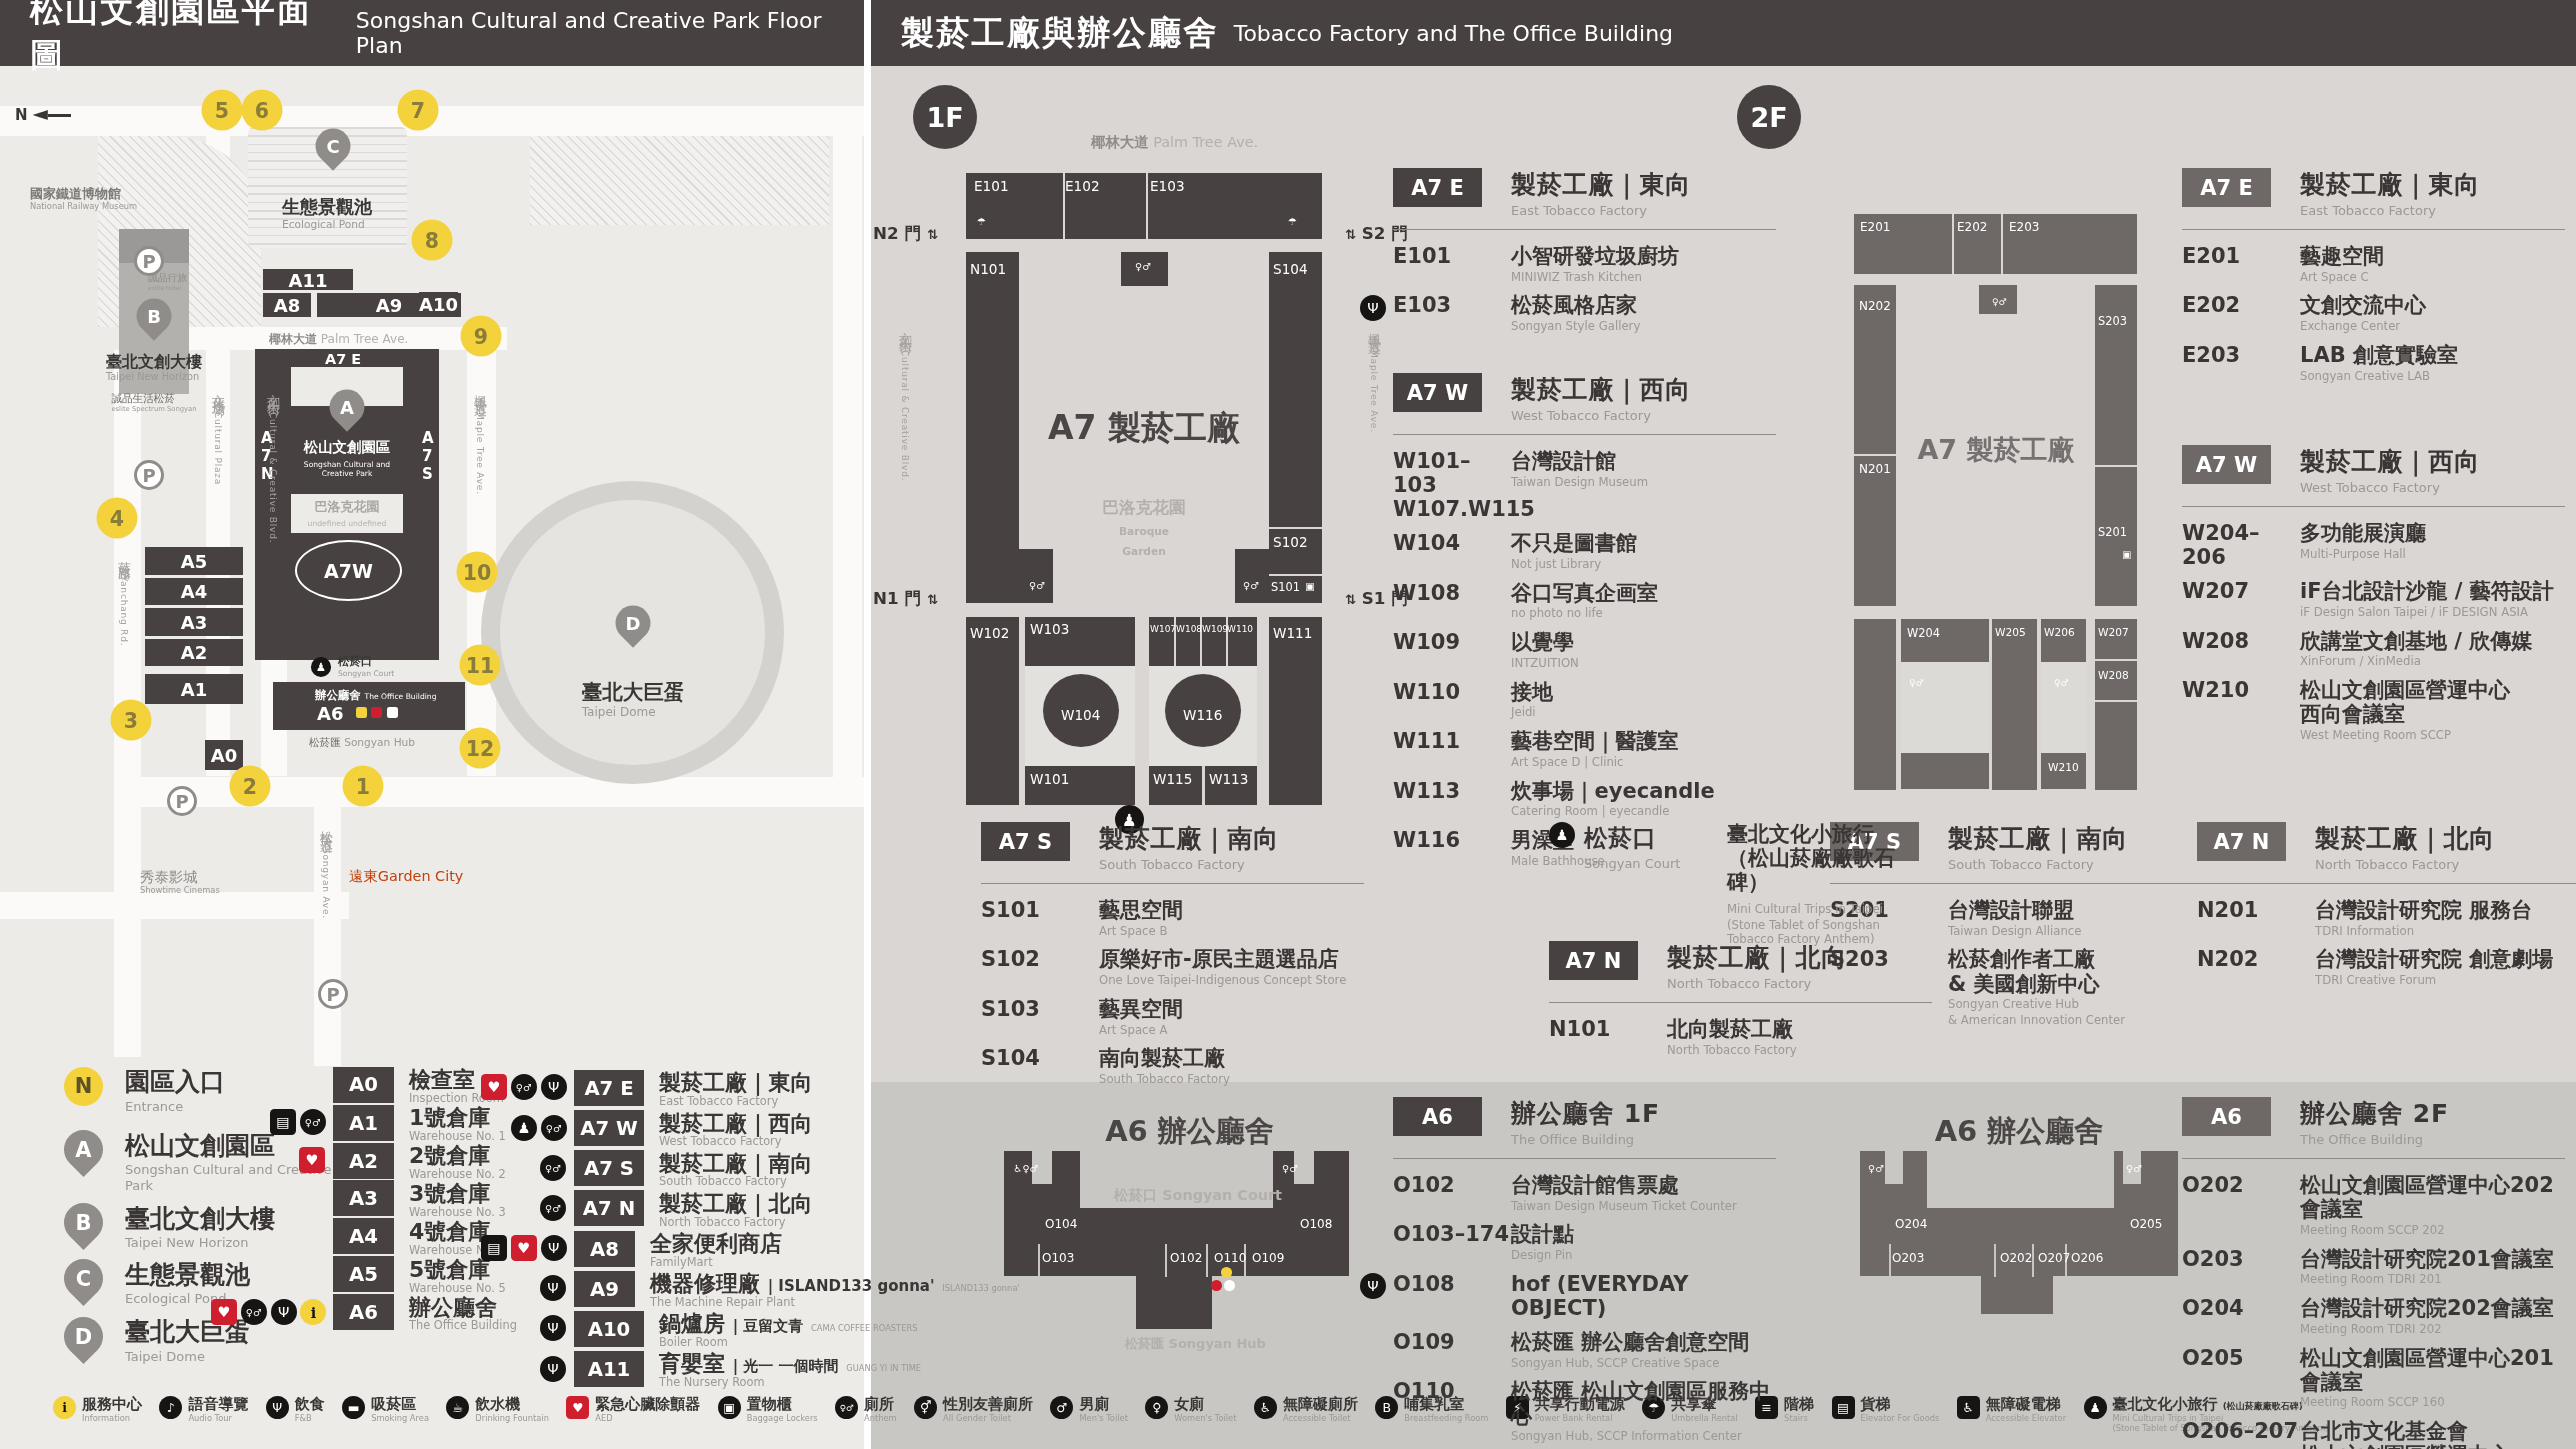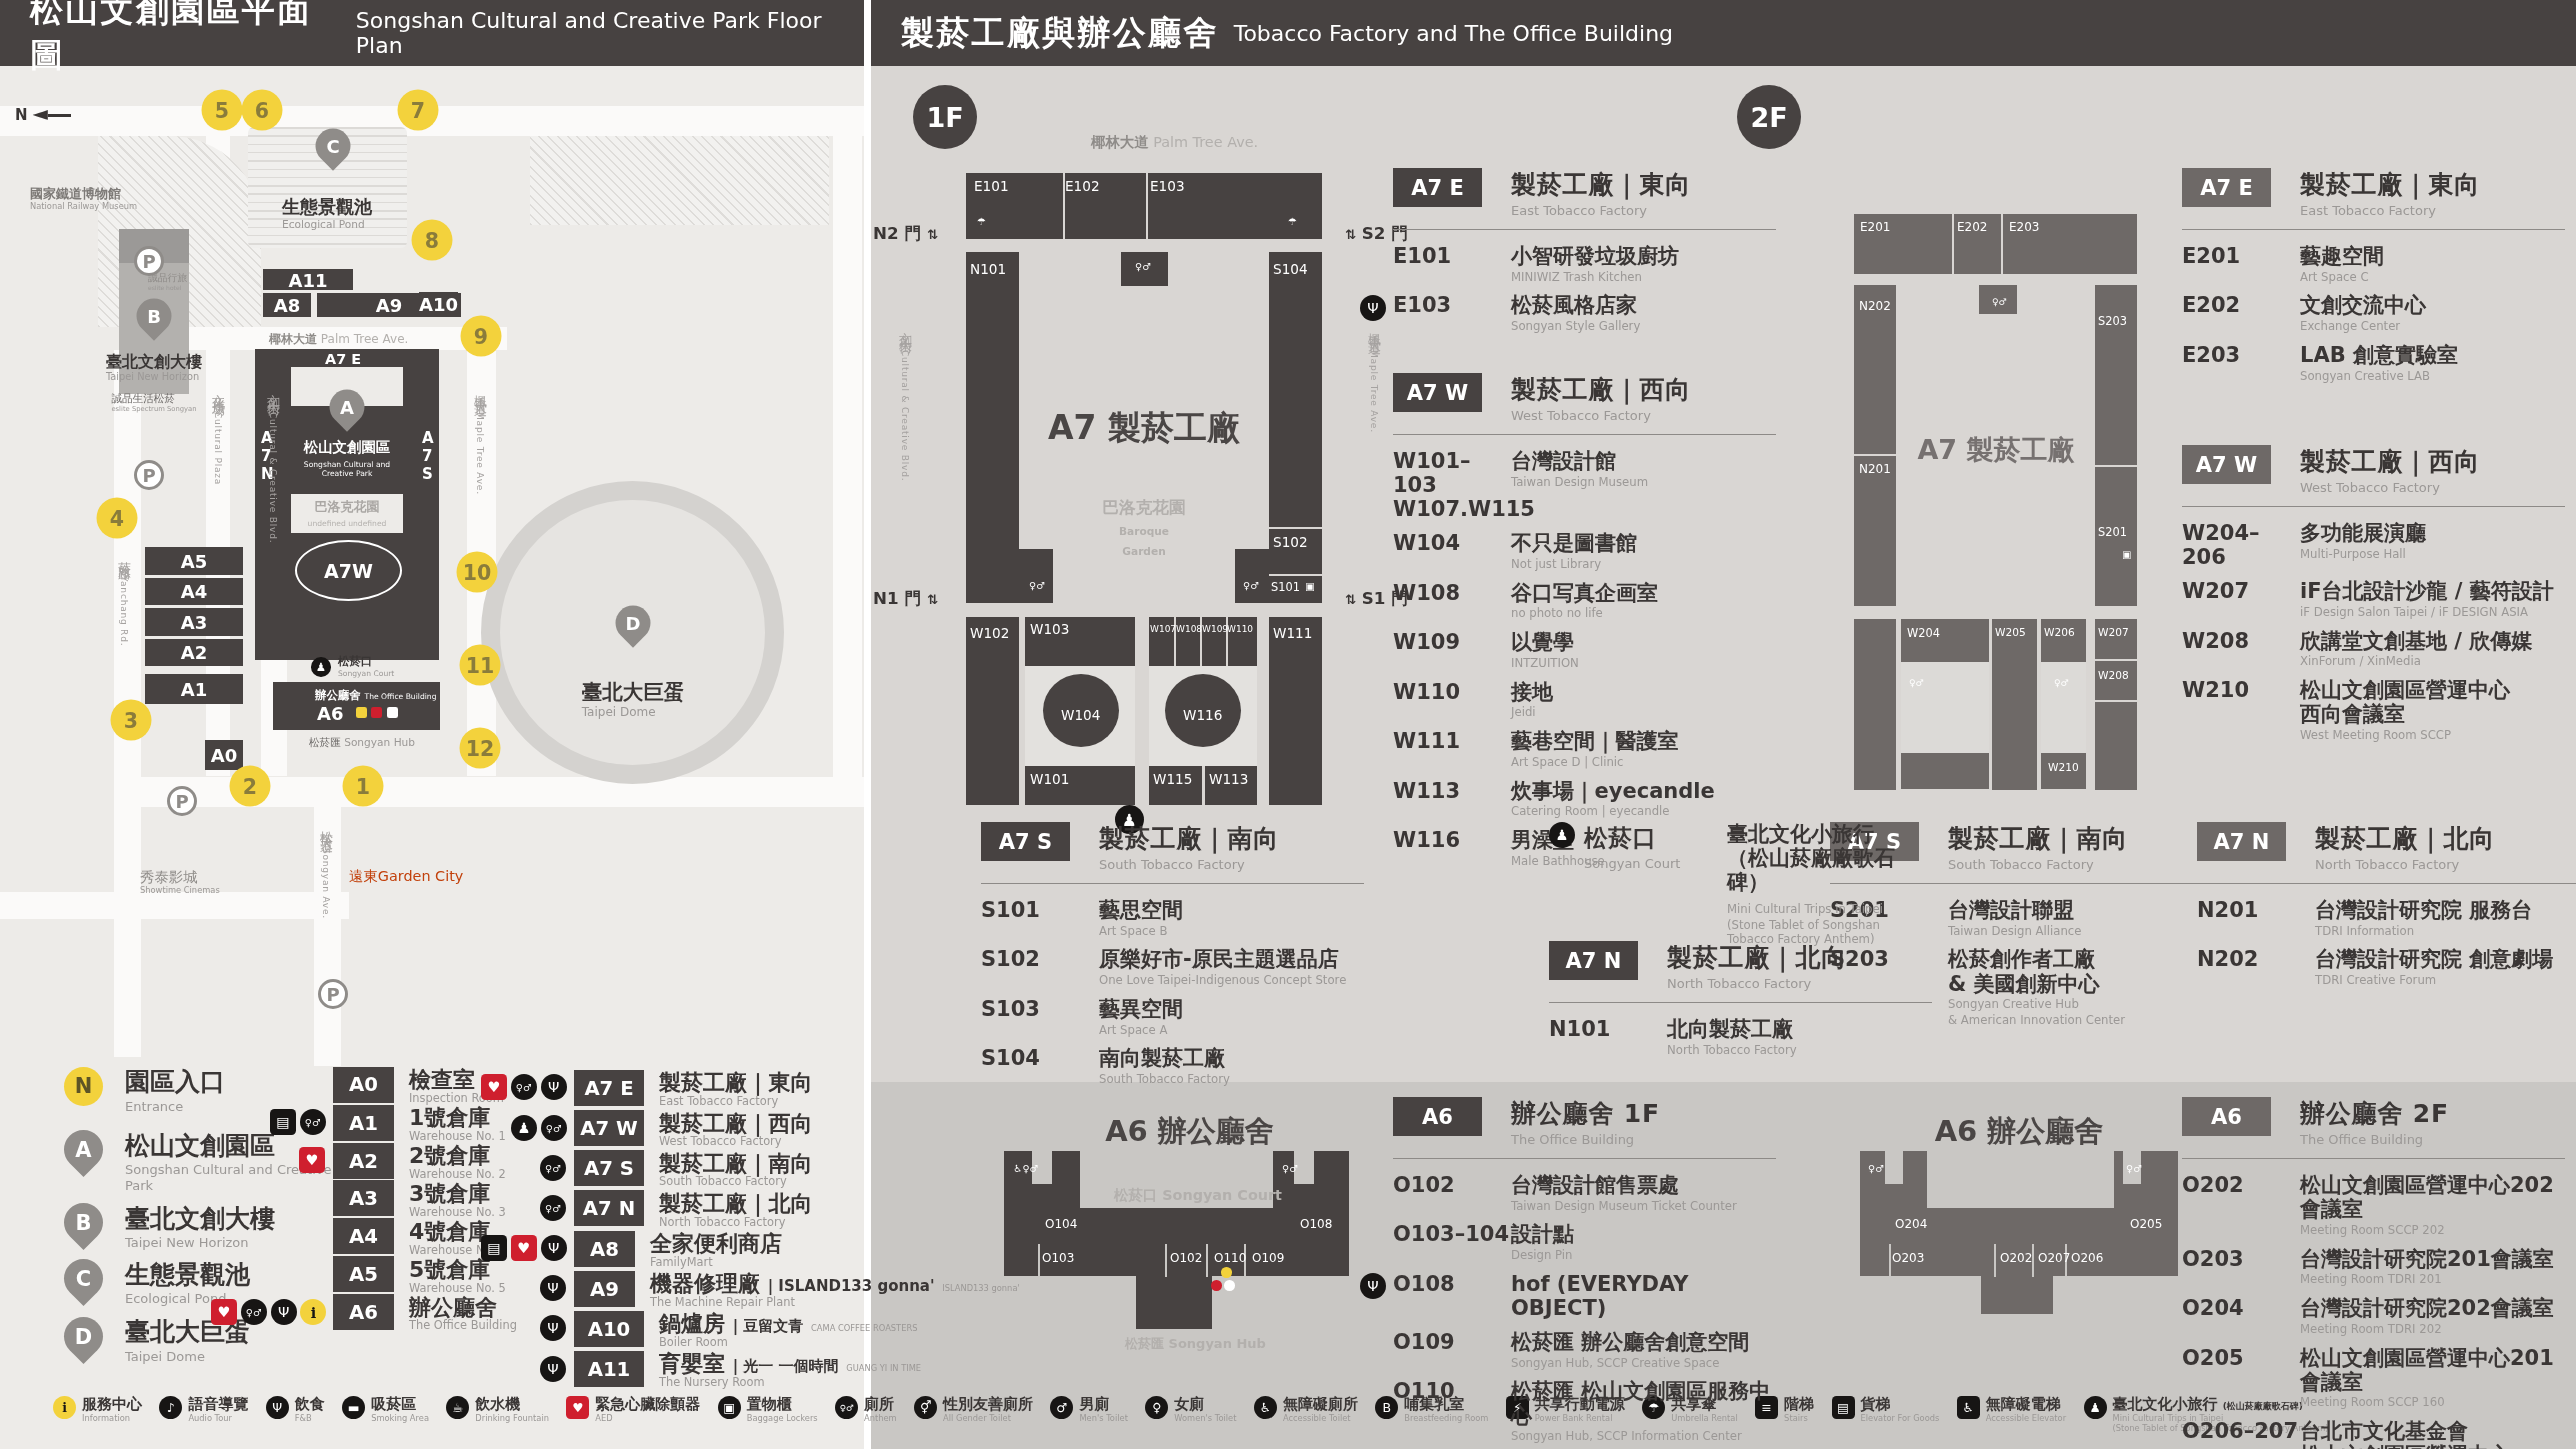--- a/index.html
+++ b/index.html
@@ -166,21 +166,21 @@
       <div class="blab" style="left: 167px; top: 80px; font-size: 15px;">A</div>
       <div class="blab" style="left: 167px; top: 98px; font-size: 15px;">7</div>
       <div class="blab" style="left: 167px; top: 116px; font-size: 15px;">S</div>
       <div class="blab cent" style="left: 92px; top: 98px; font-size: 14.4px;">松山文創園區</div>
       <div class="blab cent" style="left: 92px; top: 120px; font-size: 7.6px; font-weight: normal;">Songshan Cultural and<br>Creative Park</div>
       <div class="mlab cent" style="position: absolute; left: 92px; top: 158px; transform: translate(-50%, -50%); font-size: 13px; color: rgb(170, 167, 164); font-weight: bold;">巴洛克花園</div>
       <div class="mlab cent" style="position: absolute; left: 92px; top: 175px; transform: translate(-50%, -50%); font-size: 7.6px; color: rgb(181, 178, 175);">undefined undefined</div>
     </div>
     <div class="ib" style="position: absolute; left: 311px; top: 591px; width: 19.7px; height: 19.7px; font-size: 11.4px;">♟</div>
     <div class="mlab" style="left: 338px; top: 589px; font-size: 11.4px;"><b>松菸口</b><span class="e" style="font-size:7.6px">Songyan Court</span></div>
-    <div class="bldg" style="left: 273px; top: 616px; width: 167px; height: 48px;">
+    <div class="bldg" style="left: 273px; top: 616px; width: 192px; height: 48px;">
       <div class="blab" style="left: 42px; top: 6px; font-size: 11.4px;">辦公廳舍 <span style="font-weight:normal;font-size:7.6px">The Office Building</span></div>
       <div class="blab" style="left: 44px; top: 21px; font-size: 18px;">A6</div>
       <div style="position: absolute; left: 83px; top: 25px; width: 11.4px; height: 11.4px; background: rgb(243, 210, 60); border-radius: 2.3px;"></div>
       <div style="position: absolute; left: 98px; top: 25px; width: 11.4px; height: 11.4px; background: rgb(207, 31, 46); border-radius: 2.3px;"></div>
       <div style="position: absolute; left: 114px; top: 25px; width: 11.4px; height: 11.4px; background: rgb(255, 255, 255); border-radius: 2.3px;"></div>
     </div>
     <div class="mlab" style="left: 309px; top: 670px; font-size: 10.6px; color: rgb(107, 104, 102);">松菸匯 <span style="color:#9b9896">Songyan Hub</span></div>
     <div class="ycirc" style="left: 363px; top: 720px;">1</div>
     <div class="ycirc" style="left: 250px; top: 720px;">2</div>
     <div class="ycirc" style="left: 131px; top: 654px;">3</div>
@@ -902,21 +902,21 @@
       </div>
       <div class="sec-div"></div>
       <div class="sec-row">
         <div class="sec-code">O102</div>
         <div>
           <div class="r-zh">台灣設計館售票處</div>
           <div class="r-en">Taiwan Design Museum Ticket Counter</div>
         </div>
       </div>
       <div class="sec-row">
-        <div class="sec-code">O103–104</div>
+        <div class="sec-code">O103–174</div>
         <div>
           <div class="r-zh">設計點</div>
           <div class="r-en">Design Pin</div>
         </div>
       </div>
       <div class="sec-row">
         <div class="row-ico"><div class="ib ">Ψ</div></div>
         <div class="sec-code">O108</div>
         <div>
           <div class="r-zh">hof (EVERYDAY OBJECT)</div>

